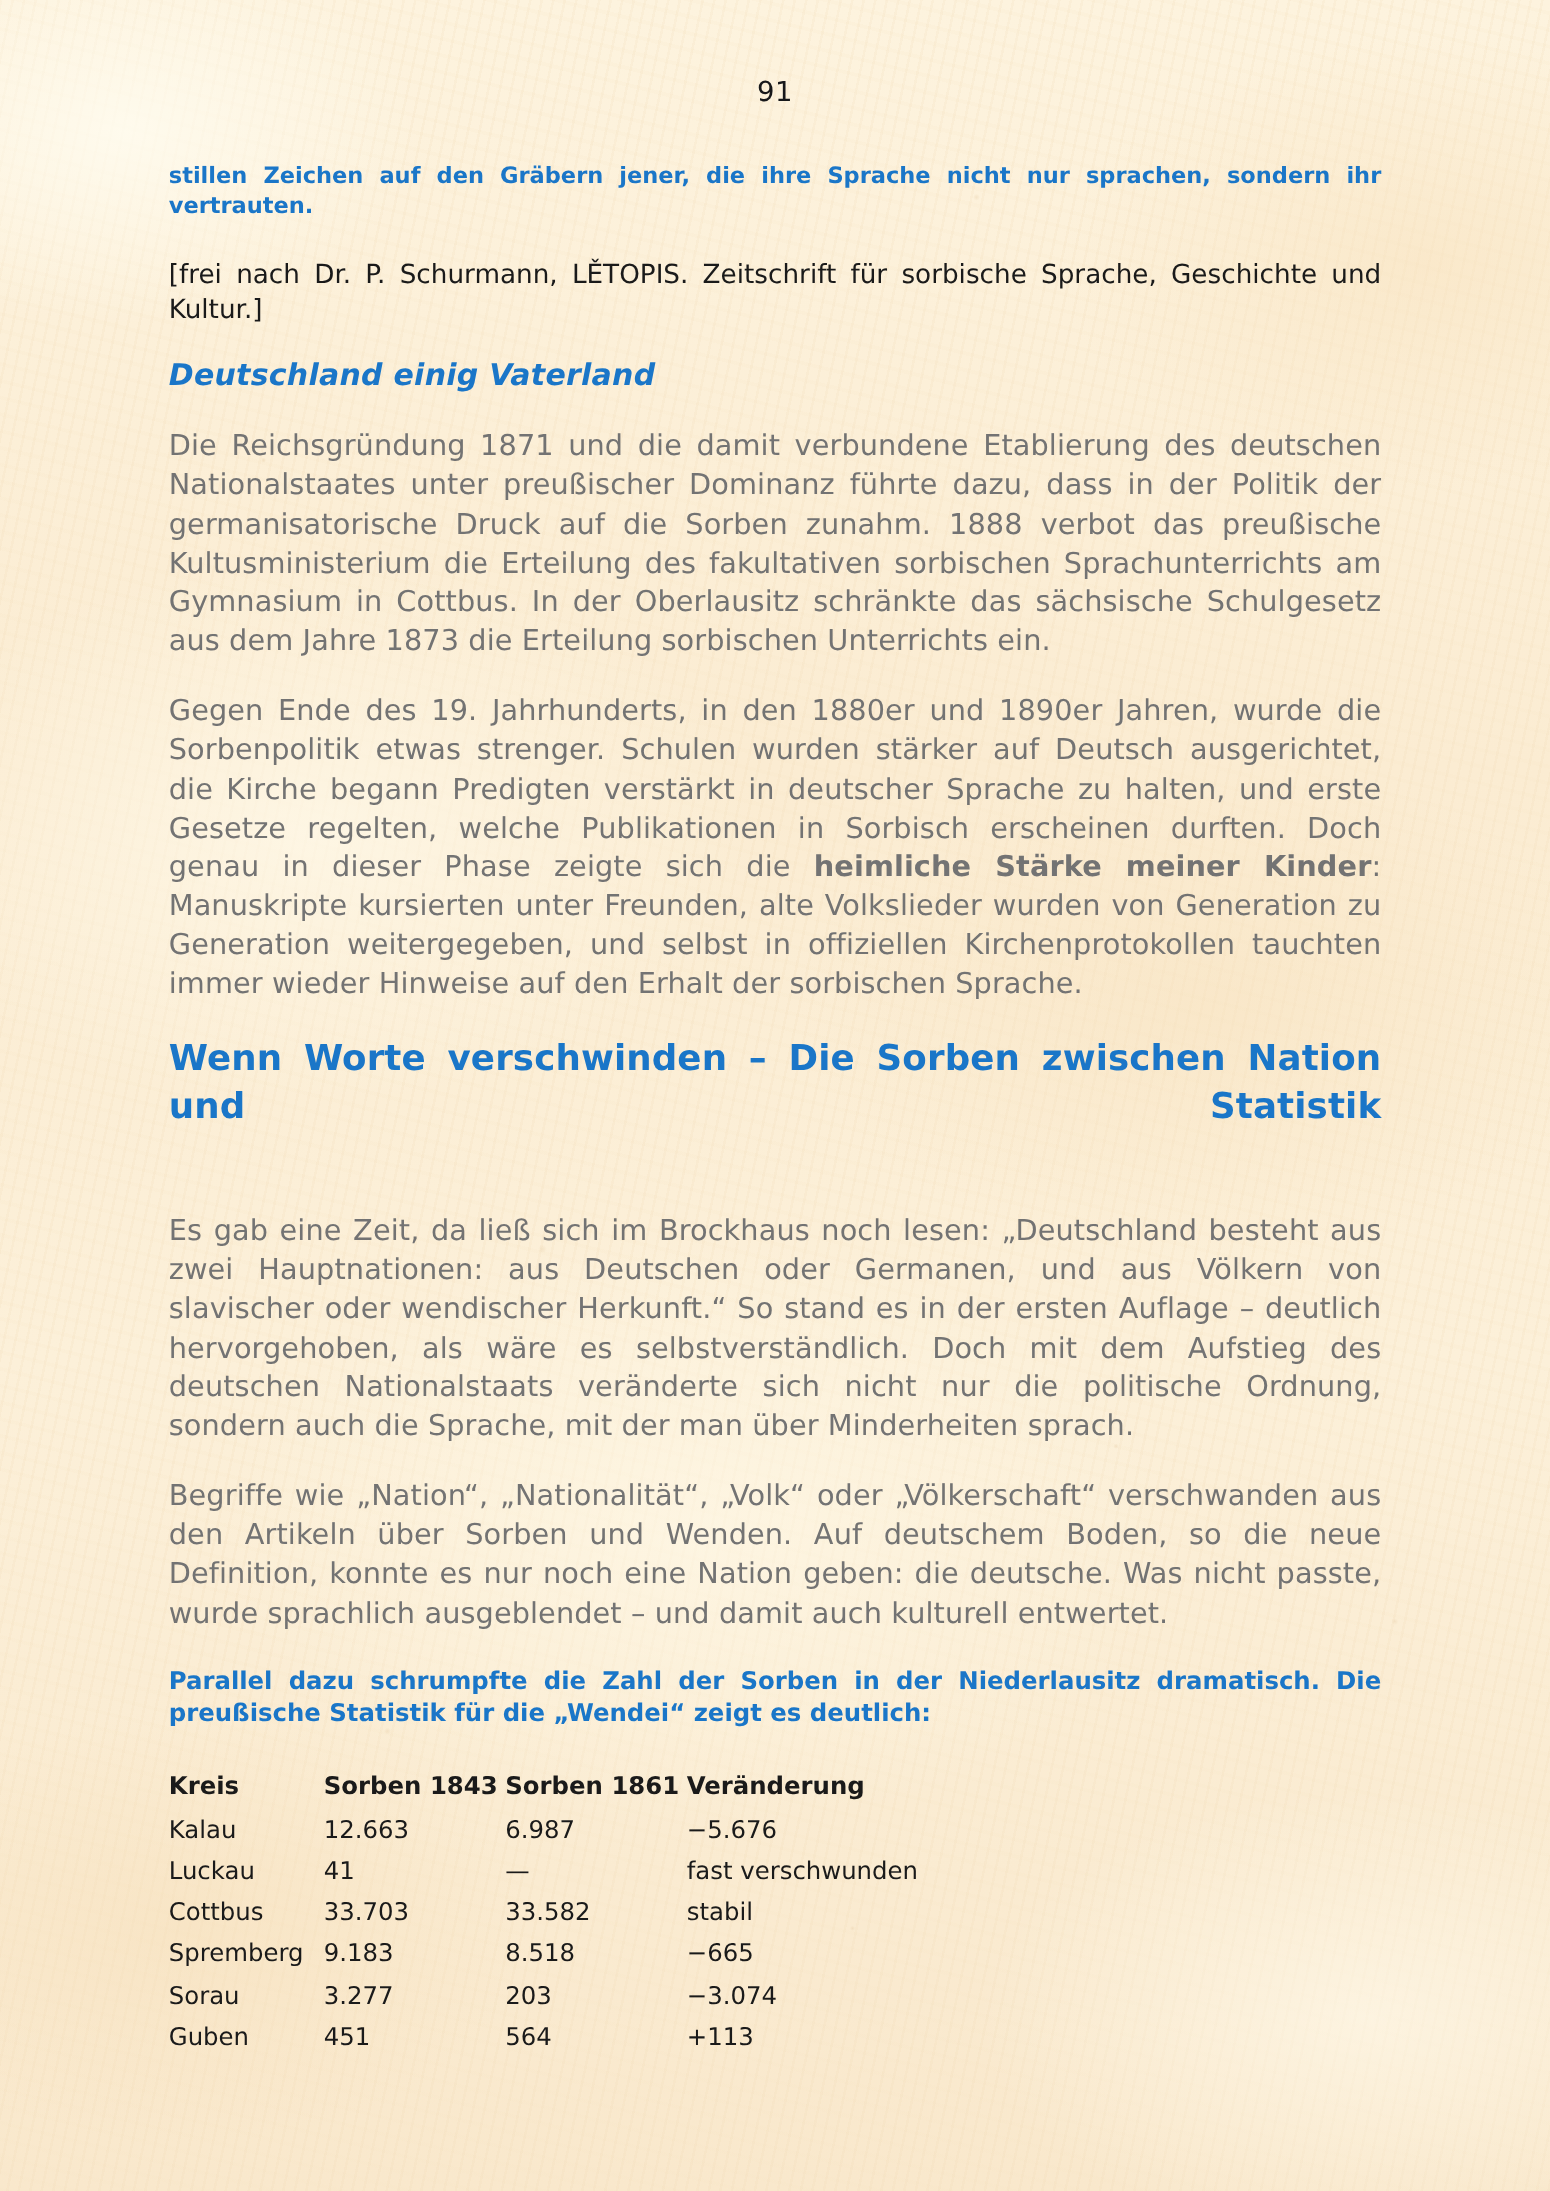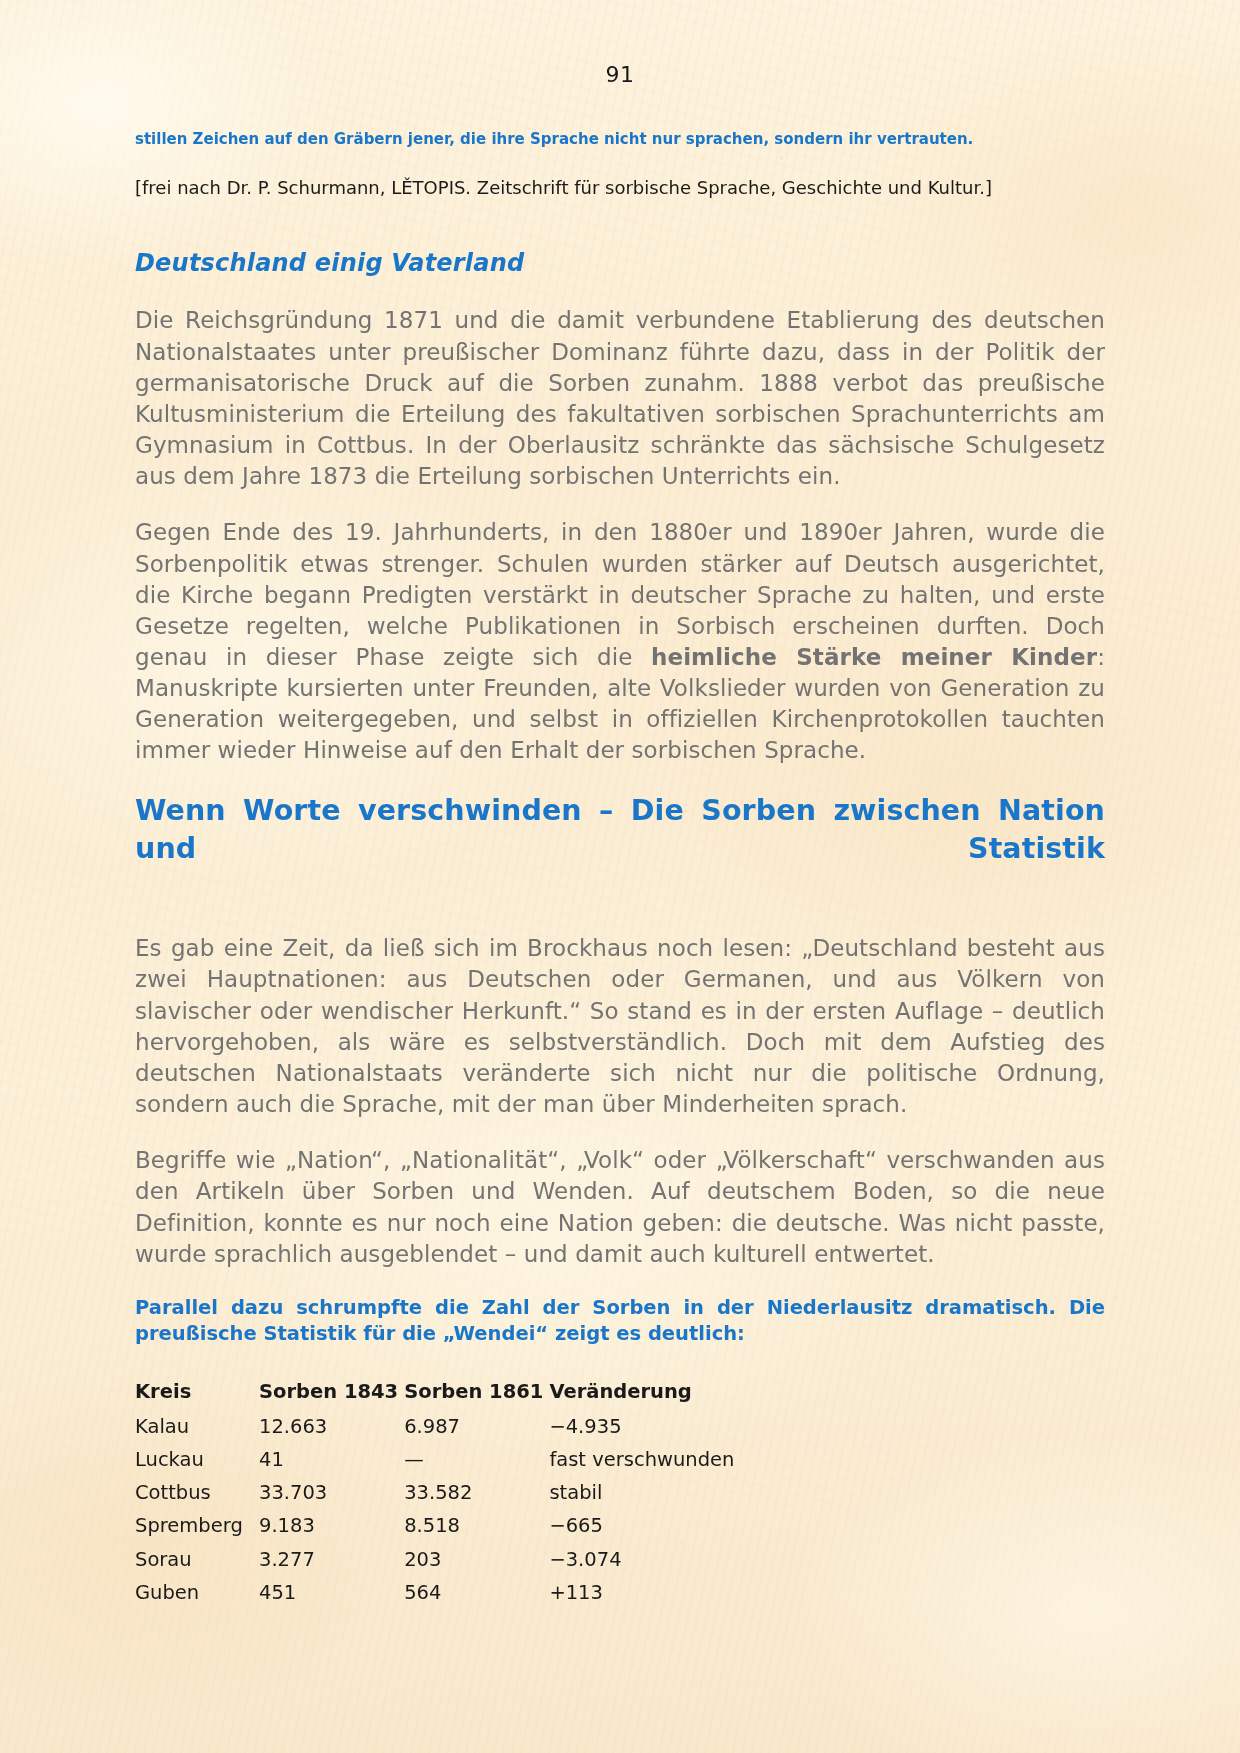--- a/index.html
+++ b/index.html
@@ -76,32 +76,32 @@
     line-height: 1.355;
     color: #737373;
     text-align: justify;
     margin: 0 0 25px 0;
     letter-spacing: 0.08px;
   }
 
   .intro-blue {
     color: #1a76c8;
     font-weight: bold;
-    font-size: 15px;
+    font-size: 18px;
     line-height: 1.35;
     text-align: justify;
     margin: 0 0 27px 0;
   }
 
   .citation {
-    font-size: 18px;
+    font-size: 21px;
     line-height: 1.355;
     color: #1a1a1a;
     text-align: justify;
-    margin: 0 0 48px 0;
+    margin: 0 0 24px 0;
   }
 
   h2.heading-sub {
     color: #1a76c8;
     font-style: italic;
     font-weight: bold;
     font-size: 24px;
     line-height: 1.2;
     margin: 0 0 28px 0;
     letter-spacing: 0.2px;
@@ -194,21 +194,21 @@
           <th class="c-y1843">Sorben 1843</th>
           <th class="c-y1861">Sorben 1861</th>
           <th class="c-change">Veränderung</th>
         </tr>
       </thead>
       <tbody>
         <tr>
           <td class="c-kreis">Kalau</td>
           <td class="c-y1843">12.663</td>
           <td class="c-y1861">6.987</td>
-          <td class="c-change">−4.935</td>
+          <td class="c-change">−5.676</td>
         </tr>
         <tr>
           <td class="c-kreis">Luckau</td>
           <td class="c-y1843">41</td>
           <td class="c-y1861">—</td>
           <td class="c-change">fast verschwunden</td>
         </tr>
         <tr>
           <td class="c-kreis">Cottbus</td>
           <td class="c-y1843">33.703</td>

